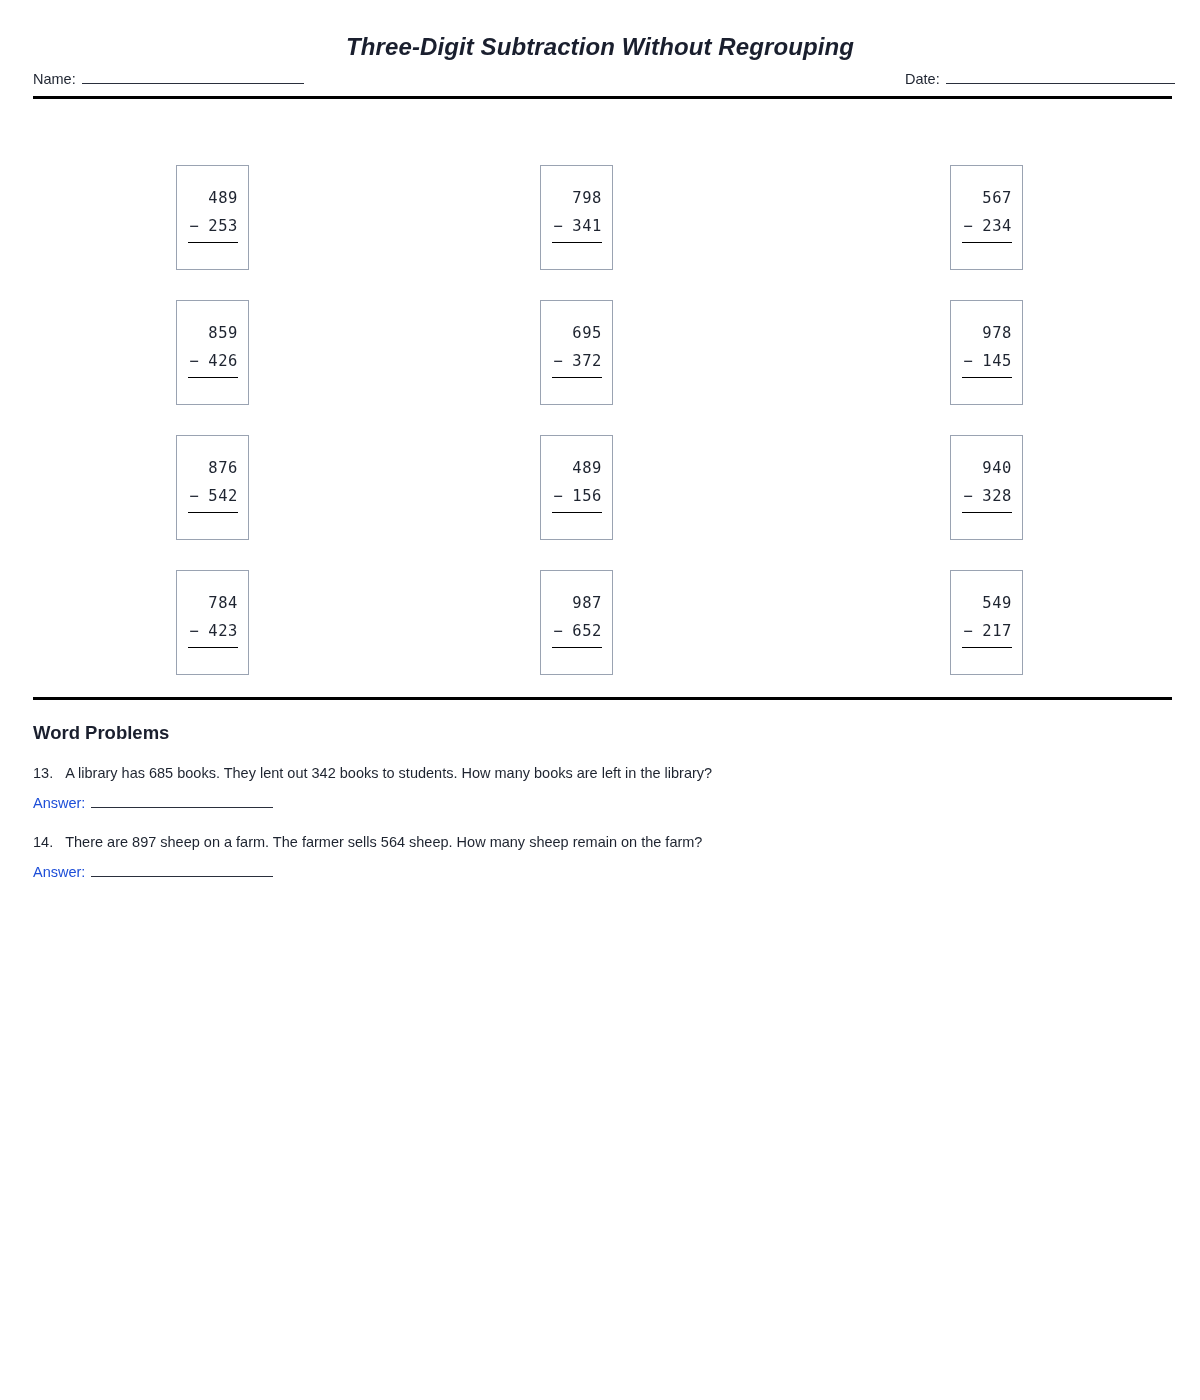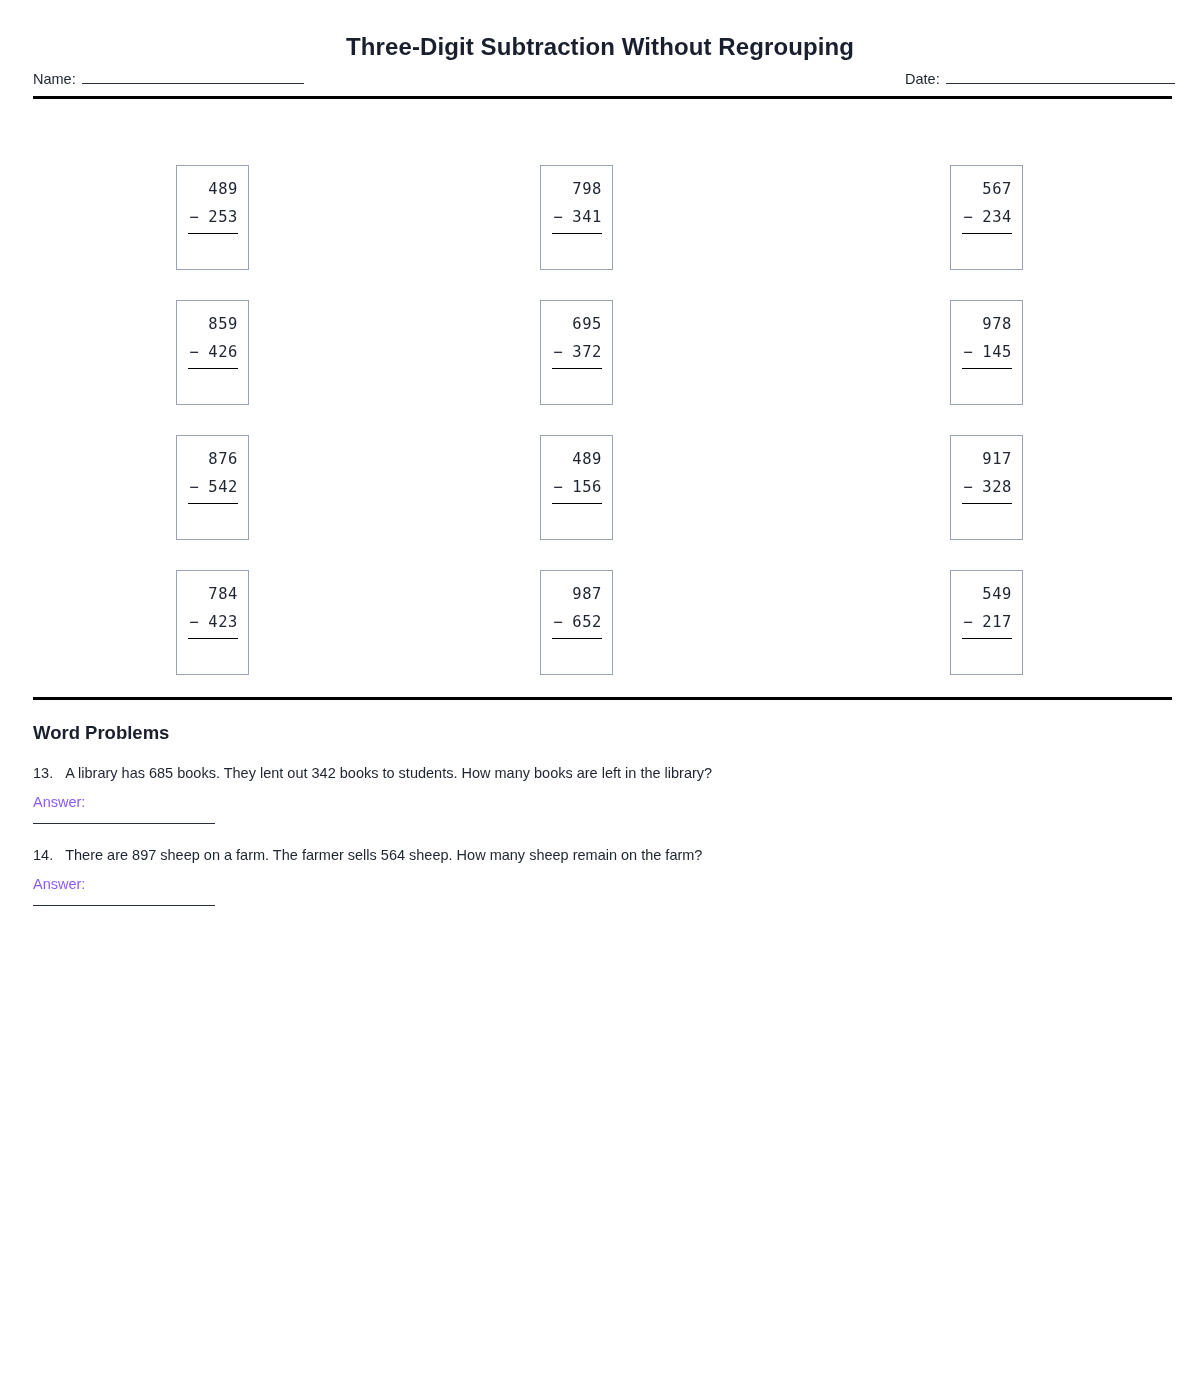--- a/index.html
+++ b/index.html
@@ -28,20 +28,21 @@
   .worksheet-title {
     position: absolute;
     left: 0;
     top: 33px;
     width: 1200px;
     text-align: center;
     font-size: 24px;
     font-weight: bold;
     letter-spacing: 0.1px;
     color: #1a1f2e;
+    font-style: italic;
   }
   .namedate-row {
     position: absolute;
     left: 33px;
     top: 70px;
     width: 1139px;
     height: 22px;
   }
   .field {
     position: absolute;
@@ -121,21 +122,21 @@
     color: #1e2430;
   }
   .calc-line {
     display: flex;
     justify-content: flex-end;
     align-items: center;
     padding-right: 10px;
     height: 28px;
     letter-spacing: 0.6px;
   }
-  .calc-minuend { margin-top: 9px; }
+  .calc-minuend { margin-top: 18px; }
   .calc-op {
     margin-right: 9px;
   }
   .calc-rule {
     margin: 2px 10px 0 11px;
     border-top: 1.8px solid #000000;
     height: 0;
   }
   .calc-workspace {
     height: 32px;
@@ -175,22 +176,21 @@
   }
   .word-number {
     font-weight: normal;
     margin-right: 12px;
   }
   .answer-row {
     margin-top: 12px;
     display: flex;
     align-items: baseline;
     font-size: 14.5px;
-    color: #8b5cf6;
-    flex-direction: column;
+    color: #1d4ed8;
   }
   .answer-label { margin-right: 6px; }
   .answer-rule {
     display: inline-block;
     width: 182px;
     height: 13px;
     border-bottom: 1.4px solid #2a2f3c;
   }
   .word-item-2 { margin-top: 22px; }
 </style>
@@ -324,21 +324,21 @@
             <span class="calc-op">−</span>
             <span>156</span>
           </div>
           <div class="calc-rule"></div>
           <div class="calc-workspace"></div>
         </div>
       </div>
       <div class="problem-cell col-2">
         <div class="calc">
           <div class="calc-line calc-minuend">
-            <span>917</span>
+            <span>940</span>
           </div>
           <div class="calc-line calc-subtrahend">
             <span class="calc-op">−</span>
             <span>328</span>
           </div>
           <div class="calc-rule"></div>
           <div class="calc-workspace"></div>
         </div>
       </div>
     </div>

